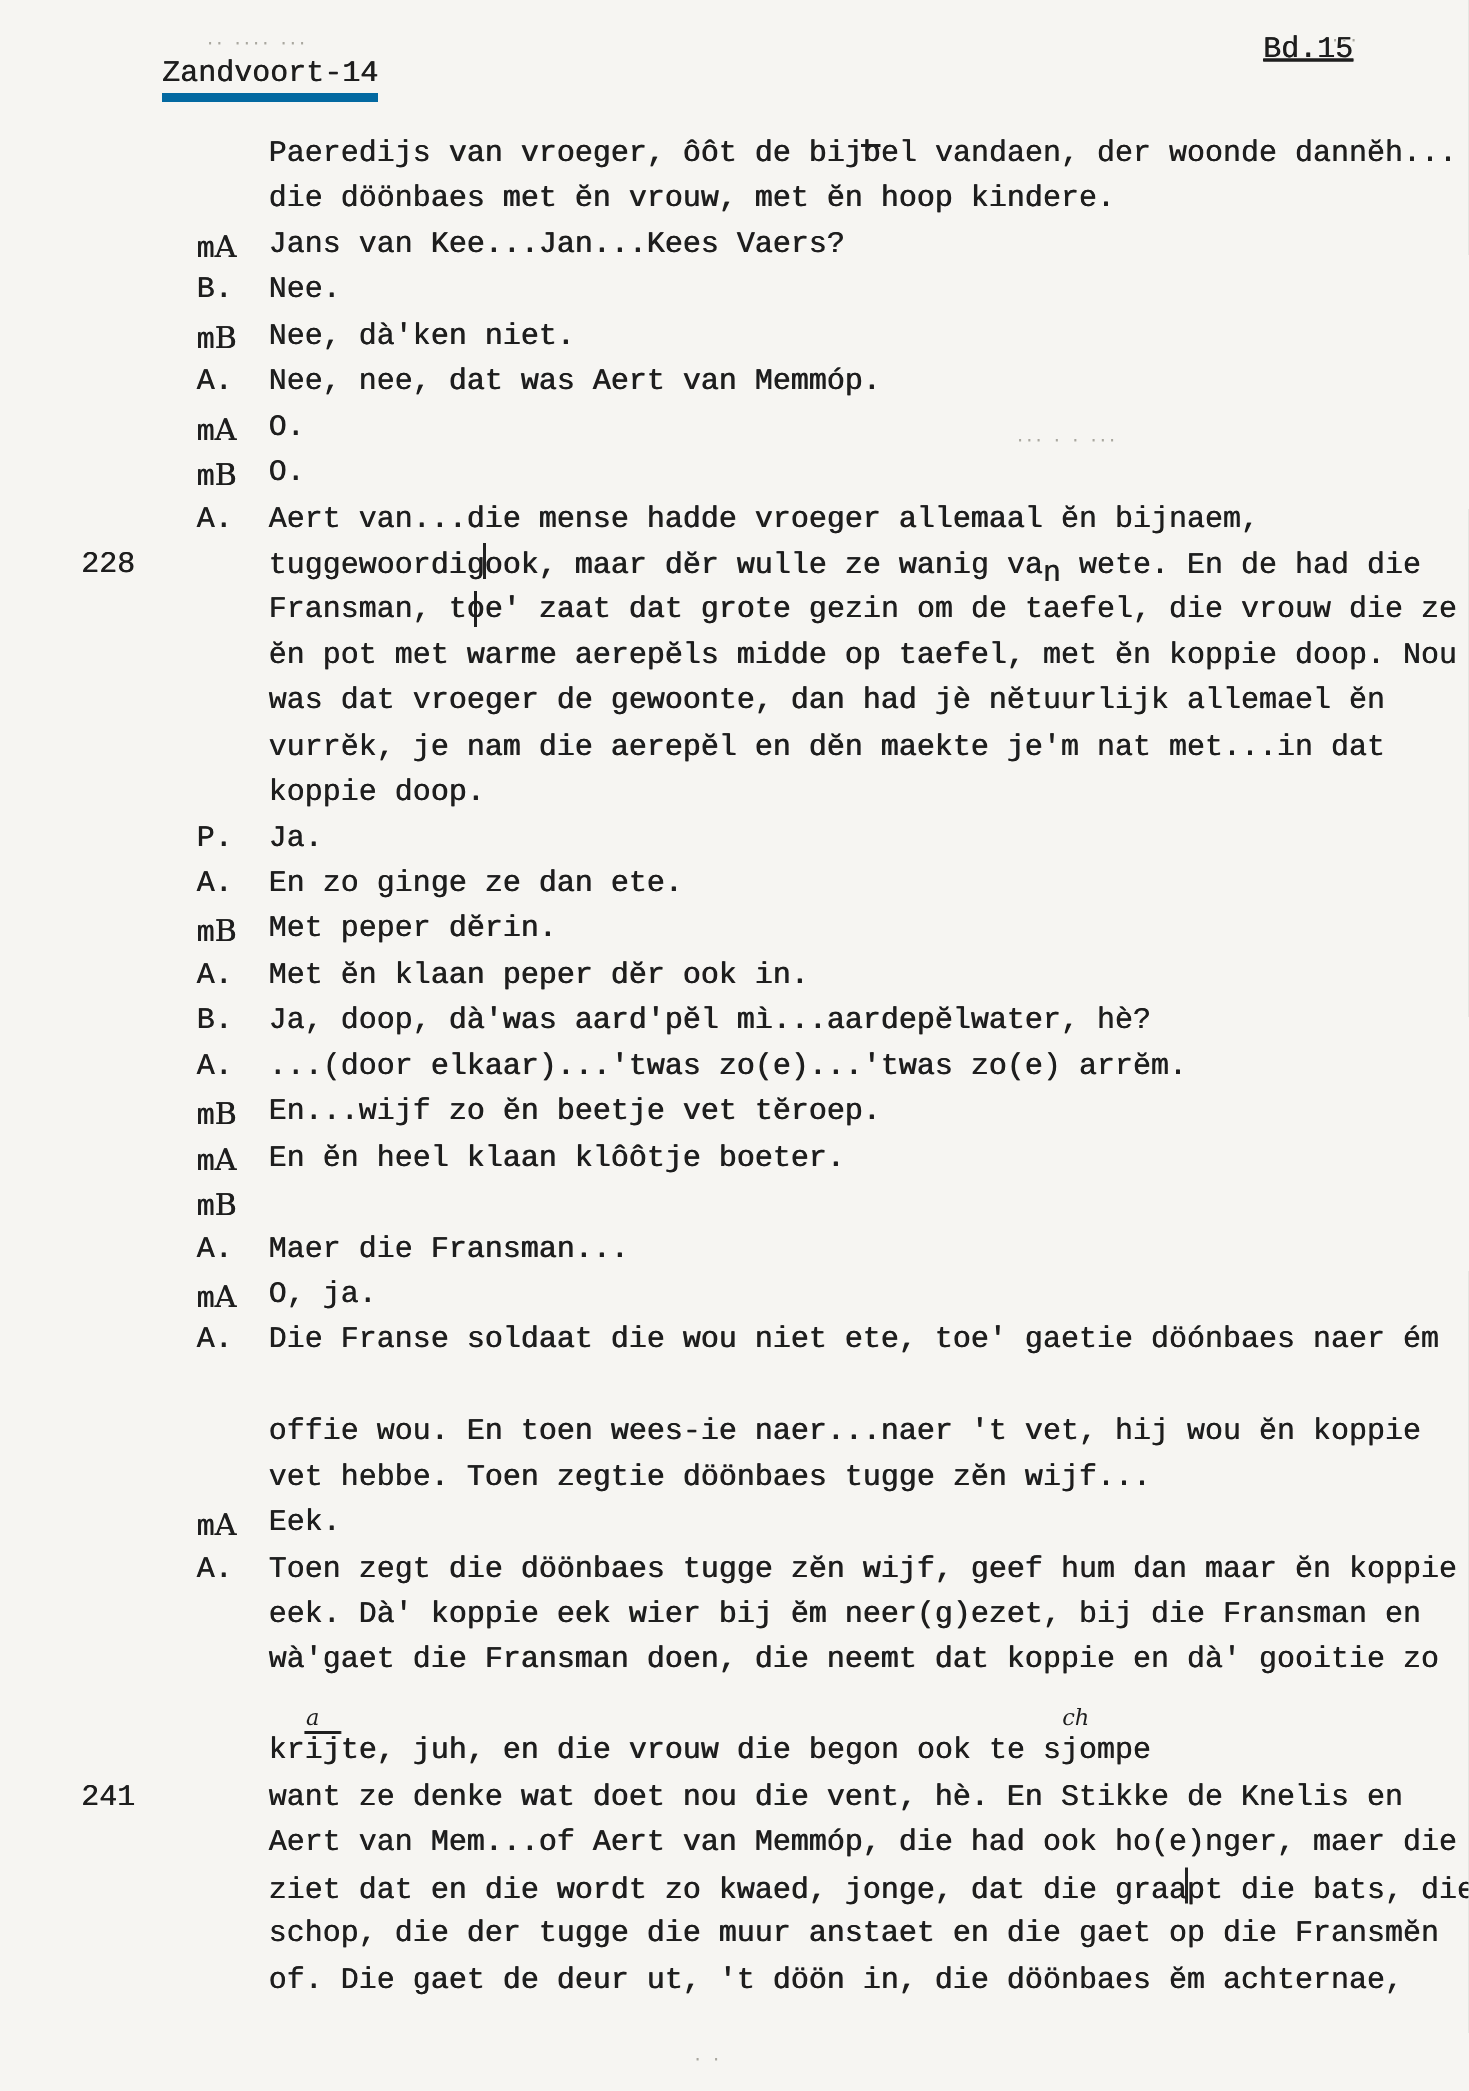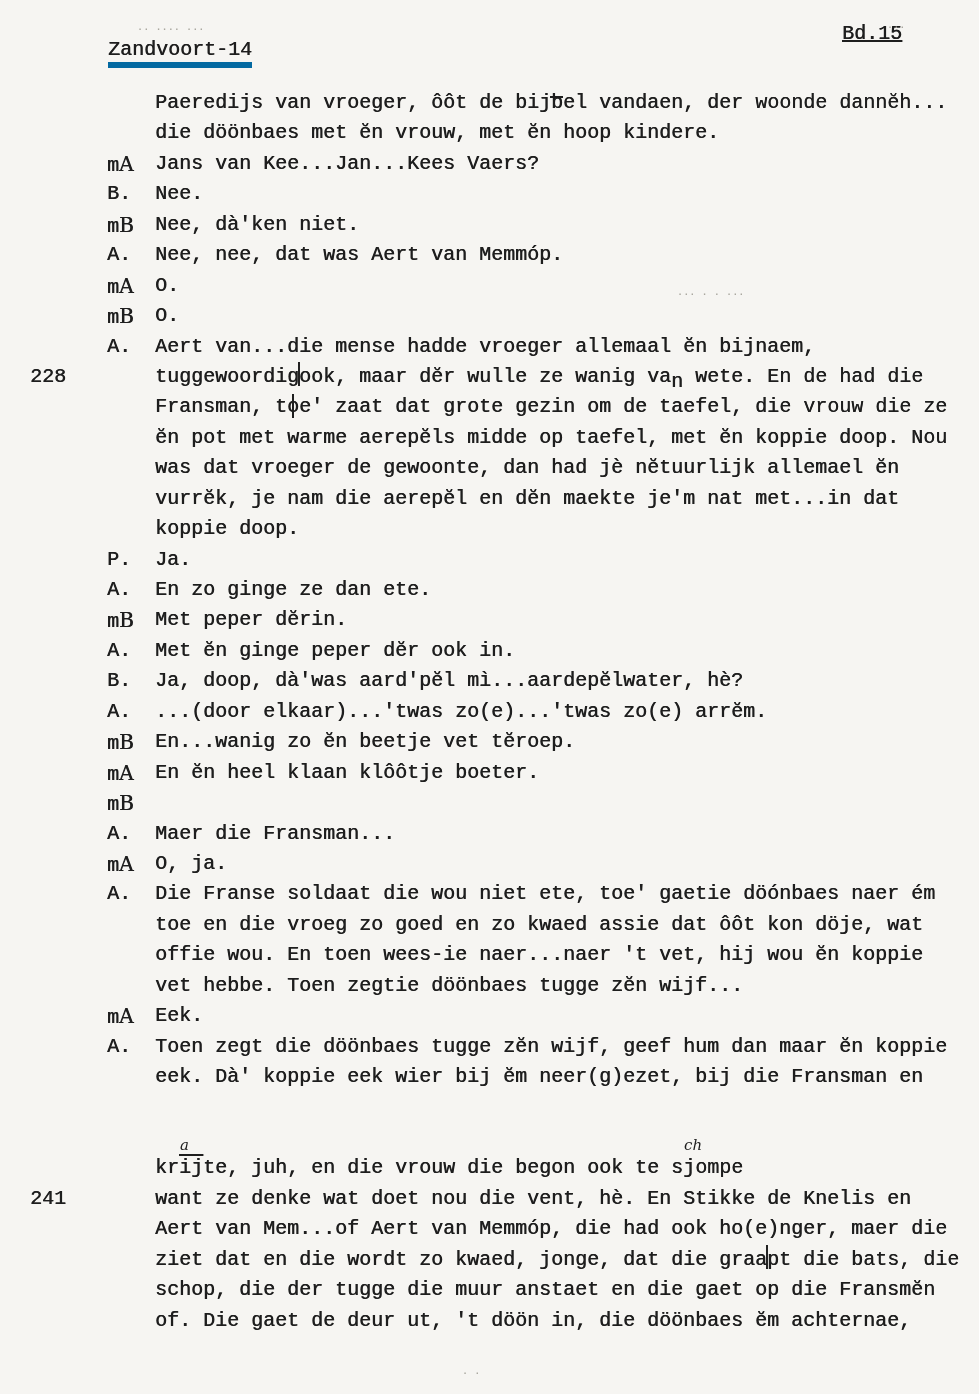--- a/index.html
+++ b/index.html
@@ -13,21 +13,21 @@
     overflow:hidden;
     text-shadow:0.4px 0 0 currentColor;
   }
   .hdr-left{
     position:absolute;left:108px;top:38px;
     border-bottom:6px solid #0369a1;padding-bottom:1px;
   }
   .hdr-right{position:absolute;left:842px;top:22px;text-decoration:underline;}
   .transcript{position:absolute;left:0;top:88px;width:803px;}
   .row{display:flex;height:30.45px;line-height:30.45px;white-space:pre;}
-  .margin{flex:0 0 107px;padding-left:30px;box-sizing:border-box;}
+  .margin{flex:0 0 107px;padding-left:30px;box-sizing:border-box;margin-left:24px;}
   .speaker{flex:0 0 48px;}
   .text{flex:1 1 auto;white-space:pre;}
   .seg{display:inline-block;position:relative;white-space:pre;}
   .low{top:5px;}
   .over{text-decoration:overline;}
   .hbar::after{
     content:"";position:absolute;left:-1px;top:8px;width:13px;height:2px;background:#1e1e1e;
   }
   .vbar::after{
     content:"";position:absolute;left:5px;top:2px;height:24px;width:2px;background:#1e1e1e;
@@ -75,36 +75,36 @@
       <div class="row"><span class="margin"></span><span class="speaker">A.</span><span class="text">Aert van...die mense hadde vroeger allemaal ĕn bijnaem,</span></div>
       <div class="row"><span class="margin">228</span><span class="speaker"></span><span class="text"><span class="seg">tuggewoordig</span><span class="mark-vline"></span><span class="seg">ook, maar dĕr wulle ze wanig va</span><span class="seg low">n</span><span class="seg"> wete. En de had die</span></span></div>
       <div class="row"><span class="margin"></span><span class="speaker"></span><span class="text"><span class="seg">Fransman, t</span><span class="seg vbar">o</span><span class="seg">e' zaat dat grote gezin om de taefel, die vrouw die ze</span></span></div>
       <div class="row"><span class="margin"></span><span class="speaker"></span><span class="text">ĕn pot met warme aerepĕls midde op taefel, met ĕn koppie doop. Nou</span></div>
       <div class="row"><span class="margin"></span><span class="speaker"></span><span class="text">was dat vroeger de gewoonte, dan had jè nĕtuurlijk allemael ĕn</span></div>
       <div class="row"><span class="margin"></span><span class="speaker"></span><span class="text">vurrĕk, je nam die aerepĕl en dĕn maekte je'm nat met...in dat</span></div>
       <div class="row"><span class="margin"></span><span class="speaker"></span><span class="text">koppie doop.</span></div>
       <div class="row"><span class="margin"></span><span class="speaker">P.</span><span class="text">Ja.</span></div>
       <div class="row"><span class="margin"></span><span class="speaker">A.</span><span class="text">En zo ginge ze dan ete.</span></div>
       <div class="row"><span class="margin"></span><span class="speaker">m<span class="hand">B</span></span><span class="text">Met peper dĕrin.</span></div>
-      <div class="row"><span class="margin"></span><span class="speaker">A.</span><span class="text">Met ĕn ginge peper dĕr ook in.</span></div>
+      <div class="row"><span class="margin"></span><span class="speaker">A.</span><span class="text">Met ĕn klaan peper dĕr ook in.</span></div>
       <div class="row"><span class="margin"></span><span class="speaker">B.</span><span class="text">Ja, doop, dà'was aard'pĕl mì...aardepĕlwater, hè?</span></div>
       <div class="row"><span class="margin"></span><span class="speaker">A.</span><span class="text">...(door elkaar)...'twas zo(e)...'twas zo(e) arrĕm.</span></div>
-      <div class="row"><span class="margin"></span><span class="speaker">m<span class="hand">B</span></span><span class="text">En...wanig zo ĕn beetje vet tĕroep.</span></div>
+      <div class="row"><span class="margin"></span><span class="speaker">m<span class="hand">B</span></span><span class="text">En...wijf zo ĕn beetje vet tĕroep.</span></div>
       <div class="row"><span class="margin"></span><span class="speaker">m<span class="hand">A</span></span><span class="text">En ĕn heel klaan klôôtje boeter.</span></div>
       <div class="row"><span class="margin"></span><span class="speaker">m<span class="hand">B</span></span></div>
       <div class="row"><span class="margin"></span><span class="speaker">A.</span><span class="text">Maer die Fransman...</span></div>
       <div class="row"><span class="margin"></span><span class="speaker">m<span class="hand">A</span></span><span class="text">O, ja.</span></div>
       <div class="row"><span class="margin"></span><span class="speaker">A.</span><span class="text">Die Franse soldaat die wou niet ete, toe' gaetie döónbaes naer ém</span></div>
-      <div class="row"><span class="margin"></span><span class="speaker"></span><span class="text">toe en die vroeg zo goed en zo kwaed assie dat ôôt kon döje, wat</span></div>
+      <div class="row"><span class="margin"></span><span class="speaker"></span></div>
       <div class="row"><span class="margin"></span><span class="speaker"></span><span class="text">offie wou. En toen wees-ie naer...naer 't vet, hij wou ĕn koppie</span></div>
       <div class="row"><span class="margin"></span><span class="speaker"></span><span class="text">vet hebbe. Toen zegtie döönbaes tugge zĕn wijf...</span></div>
       <div class="row"><span class="margin"></span><span class="speaker">m<span class="hand">A</span></span><span class="text">Eek.</span></div>
       <div class="row"><span class="margin"></span><span class="speaker">A.</span><span class="text">Toen zegt die döönbaes tugge zĕn wijf, geef hum dan maar ĕn koppie</span></div>
       <div class="row"><span class="margin"></span><span class="speaker"></span><span class="text">eek. Dà' koppie eek wier bij ĕm neer(g)ezet, bij die Fransman en</span></div>
-      <div class="row"><span class="margin"></span><span class="speaker"></span></div>
+      <div class="row"><span class="margin"></span><span class="speaker"></span><span class="text">wà'gaet die Fransman doen, die neemt dat koppie en dà' gooitie zo</span></div>
       <div class="row"><span class="margin"></span><span class="speaker"></span></div>
       <div class="row"><span class="margin"></span><span class="speaker"></span><span class="text"><span class="seg">kr</span><span class="seg over">ij<span class="hand-sup">a</span></span><span class="seg">te, juh, en die vrouw die begon ook te s</span><span class="seg">j<span class="hand-sup">ch</span></span><span class="seg">ompe</span></span></div>
       <div class="row"><span class="margin">241</span><span class="speaker"></span><span class="text">want ze denke wat doet nou die vent, hè. En Stikke de Knelis en</span></div>
       <div class="row"><span class="margin"></span><span class="speaker"></span><span class="text">Aert van Mem...of Aert van Memmóp, die had ook ho(e)nger, maer die</span></div>
       <div class="row"><span class="margin"></span><span class="speaker"></span><span class="text"><span class="seg">ziet dat en die wordt zo kwaed, jonge, dat die graa</span><span class="mark-vline"></span><span class="seg">pt die bats, die</span></span></div>
       <div class="row"><span class="margin"></span><span class="speaker"></span><span class="text">schop, die der tugge die muur anstaet en die gaet op die Fransmĕn</span></div>
       <div class="row"><span class="margin"></span><span class="speaker"></span><span class="text">of. Die gaet de deur ut, 't döön in, die döönbaes ĕm achternae,</span></div>
     </div>
 </div>
 

